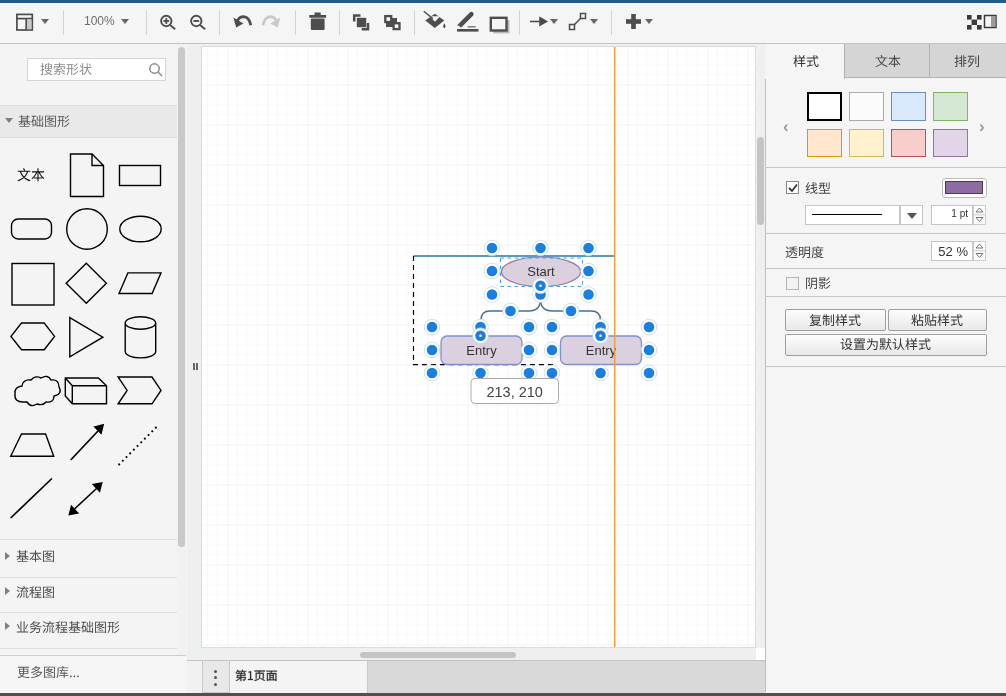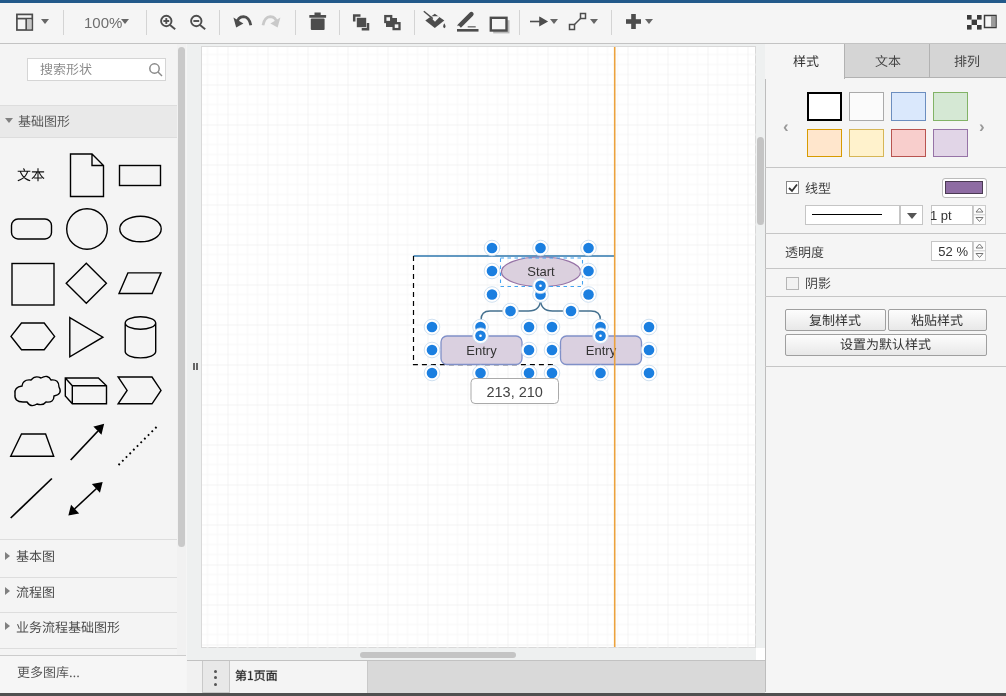--- a/index.html
+++ b/index.html
@@ -128,21 +128,21 @@
     <rect x="991" y="16" width="4.5" height="11" fill="#9b9b9b"></rect>
   </svg>
 <div class="abs" style="left:63px;top:10px;width:1px;height:25px;background:#d4d4d4"></div>
 <div class="abs" style="left:146px;top:10px;width:1px;height:25px;background:#d4d4d4"></div>
 <div class="abs" style="left:219px;top:10px;width:1px;height:25px;background:#d4d4d4"></div>
 <div class="abs" style="left:295px;top:10px;width:1px;height:25px;background:#d4d4d4"></div>
 <div class="abs" style="left:339px;top:10px;width:1px;height:25px;background:#d4d4d4"></div>
 <div class="abs" style="left:414px;top:10px;width:1px;height:25px;background:#d4d4d4"></div>
 <div class="abs" style="left:519px;top:10px;width:1px;height:25px;background:#d4d4d4"></div>
 <div class="abs" style="left:611px;top:10px;width:1px;height:25px;background:#d4d4d4"></div>
-<div class="abs" style="left:84px;top:14px;font-size:15px;color:#6e6e6e">100%</div>
+<div class="abs" style="left:84px;top:14px;font-size:12px;color:#6e6e6e">100%</div>
 <div class="abs" style="left:41px;top:19px;width:0;height:0;border-left:4.5px solid transparent;border-right:4.5px solid transparent;border-top:5px solid #666"></div>
 <div class="abs" style="left:121px;top:19px;width:0;height:0;border-left:4.5px solid transparent;border-right:4.5px solid transparent;border-top:5px solid #666"></div>
 <div class="abs" style="left:550px;top:19px;width:0;height:0;border-left:4.5px solid transparent;border-right:4.5px solid transparent;border-top:5px solid #666"></div>
 <div class="abs" style="left:590px;top:19px;width:0;height:0;border-left:4.5px solid transparent;border-right:4.5px solid transparent;border-top:5px solid #666"></div>
 <div class="abs" style="left:645px;top:19px;width:0;height:0;border-left:4.5px solid transparent;border-right:4.5px solid transparent;border-top:5px solid #666"></div>
 <div class="abs" style="left:0;top:44px;width:186px;height:648px;background:#f4f4f4;border-right:1px solid #dcdcdc"></div>
 <div class="abs" style="left:177px;top:44px;width:9px;height:616px;background:#f1f1f1"></div>
 <div class="abs" style="left:178px;top:47px;width:7px;height:500px;background:#c9c9c9;border-radius:4px"></div>
 <div class="abs" style="left:27px;top:58px;width:139px;height:23px;background:#fff;border:1px solid #d5d5d5"></div>
 <svg style="position:absolute;left:40.0px;top:60.0px;overflow:visible" width="52" height="20">
@@ -400,21 +400,21 @@
       <use href="#g8" x="1000"></use>
     </g>
   </svg>
 <div class="abs" style="left:941.5px;top:177.5px;width:45px;height:20px;background:#fff;border:1px solid #bbb;border-radius:3px"></div>
 <div class="abs" style="left:945px;top:181px;width:38px;height:13px;background:#8e6ca3;border:1px solid #4a3a52"></div>
 <div class="abs" style="left:804.5px;top:205px;width:95px;height:19.5px;background:#fff;border:1px solid #c5c5c5"></div>
 <div class="abs" style="left:812px;top:214.2px;width:70px;height:1px;background:#000"></div>
 <div class="abs" style="left:899.5px;top:205px;width:23px;height:19.5px;background:#fff;border:1px solid #c5c5c5"></div>
 <div class="abs" style="left:906.5px;top:212.5px;width:0;height:0;border-left:5px solid transparent;border-right:5px solid transparent;border-top:6px solid #555"></div>
 <div class="abs" style="left:930.5px;top:205px;width:42px;height:19.5px;background:#fff;border:1px solid #c5c5c5"></div>
-<div class="abs" style="left:930px;top:208px;width:38px;text-align:left;font-size:13px;color:#333">1 pt</div>
+<div class="abs" style="left:930px;top:208px;width:38px;text-align:right;font-size:10px;color:#333">1 pt</div>
 <div class="abs" style="left:972.5px;top:205.0px;width:13px;height:19.5px;background:#fcfcfc;border:1px solid #ccc"></div>
 <svg class="abs" style="left:972.5px;top:205.0px" width="13" height="19">
     <path d="M6.5,3 L10,7 L3,7 Z M6.5,16.5 L10,12.5 L3,12.5 Z" fill="none" stroke="#777" stroke-width="1"></path>
     <line x1="1" y1="9.8" x2="12" y2="9.8" stroke="#ccc"></line>
   </svg>
 <div class="abs" style="left:765px;top:233.0px;width:241px;height:1px;background:#c6c6c6"></div>
 <svg style="position:absolute;left:785.0px;top:243.0px;overflow:visible" width="39" height="20">
     <g fill="#444" transform="translate(0,14.04) scale(0.01300,-0.01300)">
       <use href="#g36" x="0"></use>
       <use href="#g20" x="1000"></use>

